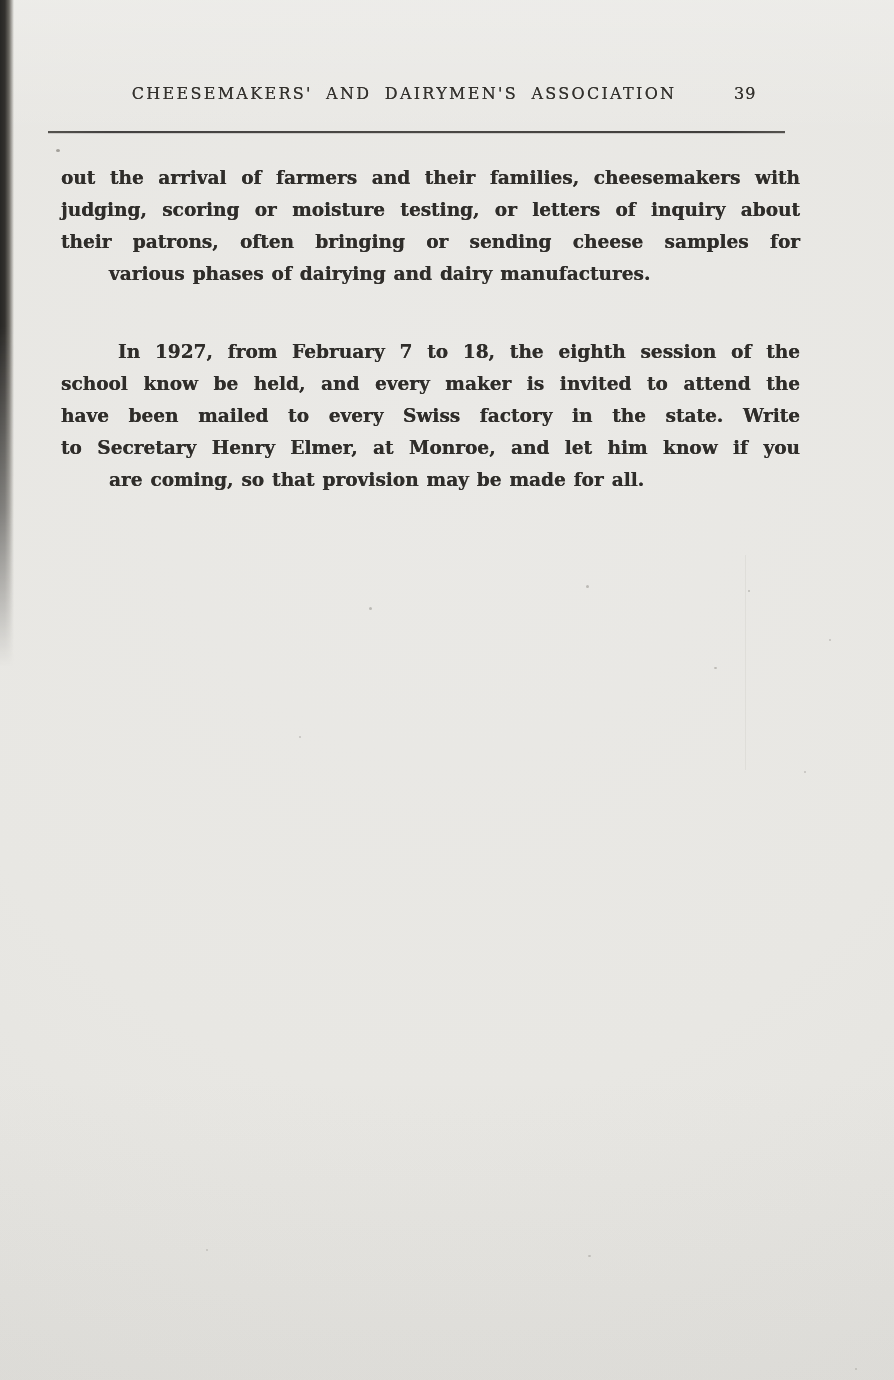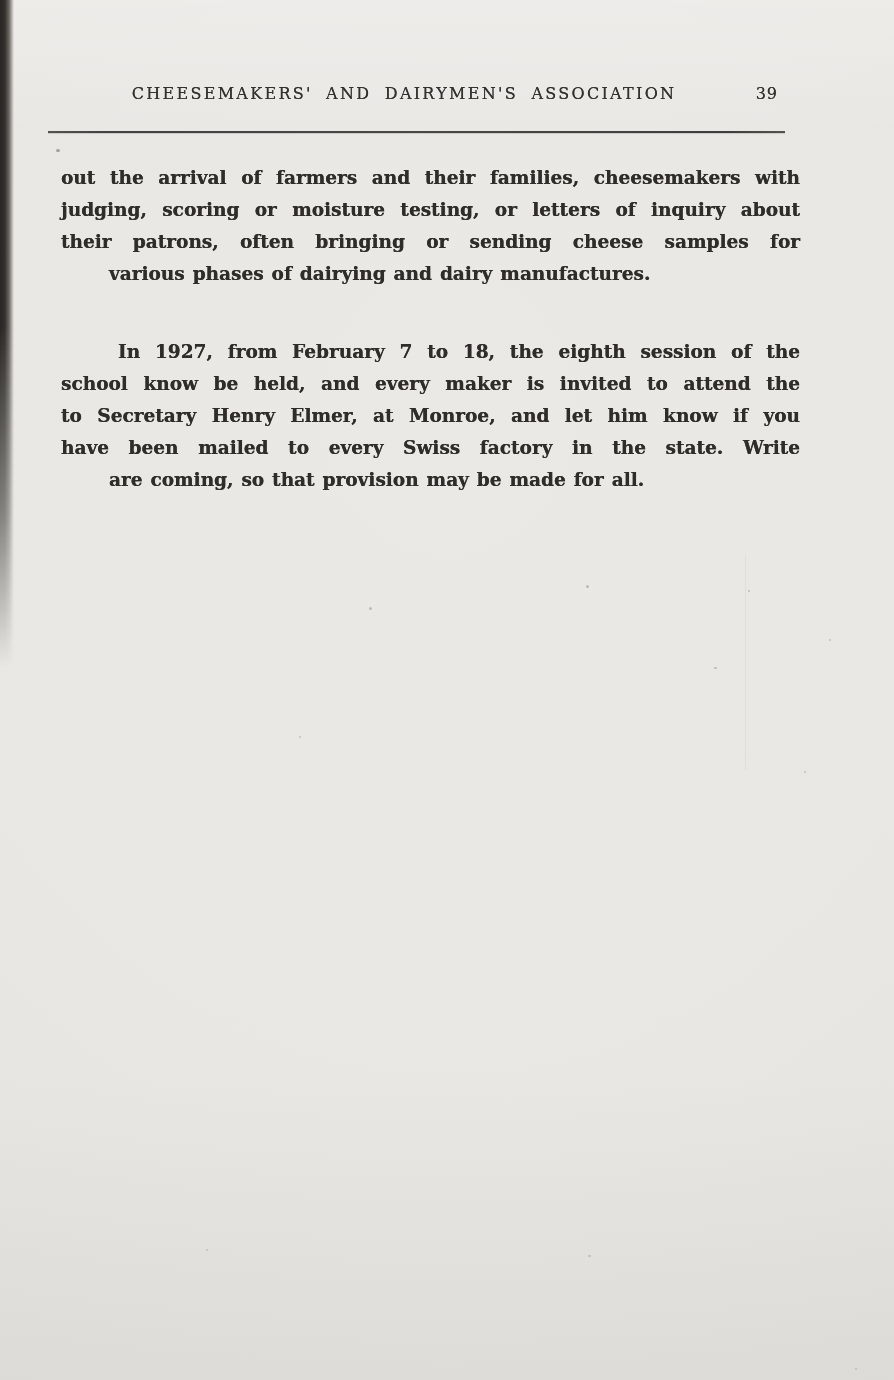--- a/index.html
+++ b/index.html
@@ -38,21 +38,20 @@
     line-height: 20px;
     letter-spacing: 2.3px;
     word-spacing: 6px;
     color: #33312d;
     text-shadow: 0 0 0.6px rgba(51,49,45,0.85);
     white-space: nowrap;
   }
   .page-number {
     position: absolute;
     top: 84px; left: 734px; width: 44px;
-    text-align: right;
     font-size: 16px;
     line-height: 20px;
     letter-spacing: 1px;
     color: #33312d;
     text-shadow: 0 0 0.6px rgba(51,49,45,0.85);
   }
 
   .header-rule {
     position: absolute;
     top: 131px; left: 48px;
@@ -132,22 +131,22 @@
     <div class="paragraph">
       <div class="text-line just">out the arrival of farmers and their families, cheesemakers with</div>
       <div class="text-line just">judging, scoring or moisture testing, or letters of inquiry about</div>
       <div class="text-line just">their patrons, often bringing or sending cheese samples for</div>
       <div class="text-line last">various phases of dairying and dairy manufactures.</div>
     </div>
 
     <div class="paragraph">
       <div class="text-line just indent">In 1927, from February 7 to 18, the eighth session of the</div>
       <div class="text-line just">school know be held, and every maker is invited to attend the</div>
+      <div class="text-line just">have been mailed to every Swiss factory in the state. Write</div>
       <div class="text-line just">to Secretary Henry Elmer, at Monroe, and let him know if you</div>
-      <div class="text-line just">have been mailed to every Swiss factory in the state. Write</div>
       <div class="text-line last">are coming, so that provision may be made for all.</div>
     </div>
 
   </div>
 
   <div class="speck s1"></div>
   <div class="speck s2"></div>
   <div class="speck s3"></div>
   <div class="speck s4"></div>
   <div class="speck s5"></div>

